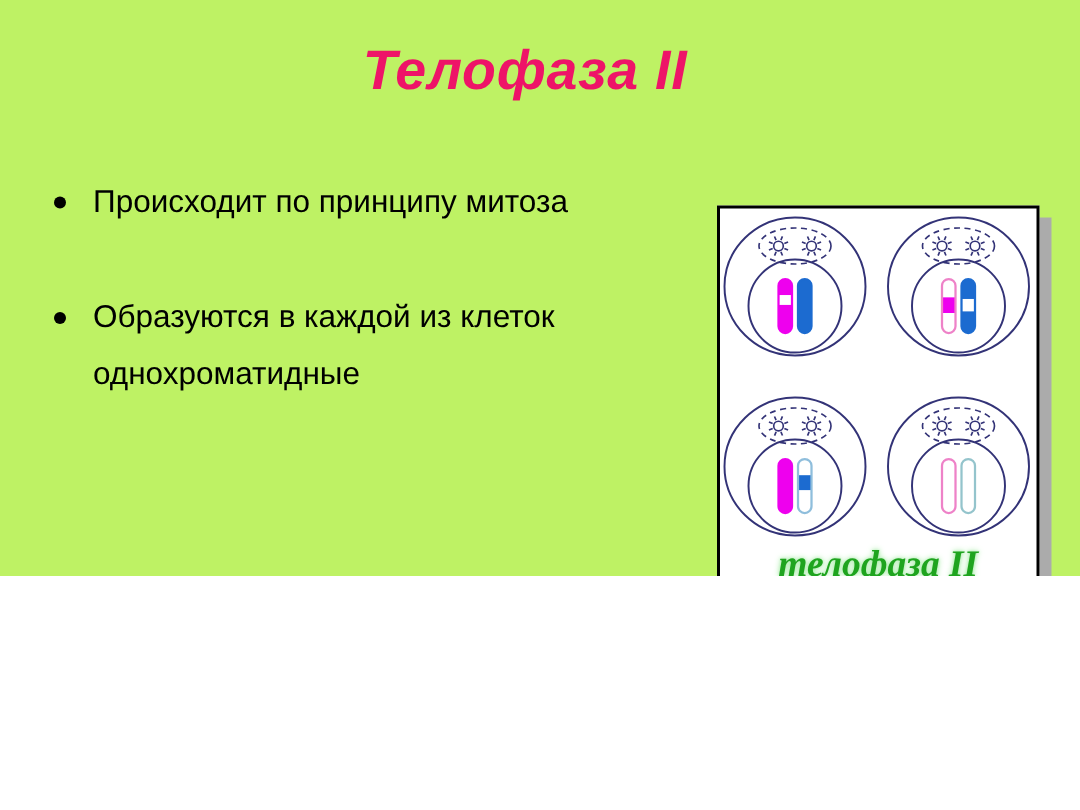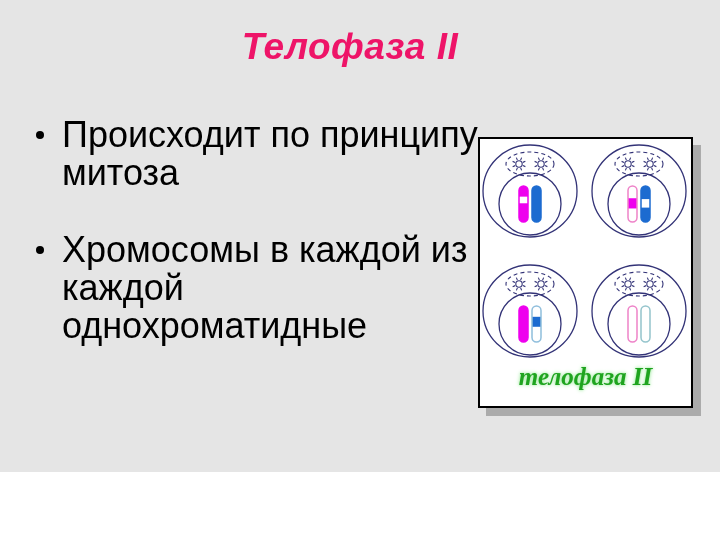--- a/index.html
+++ b/index.html
@@ -1,21 +1,21 @@
 <!DOCTYPE html>
 <html><head>
 <meta charset="utf-8">
 <style>
   html,body{margin:0;padding:0;background:#fff;}
-  .slide{position:relative;width:720px;height:472px;background:#e5e5e5;overflow:hidden;
+  .slide{position:relative;width:720px;height:384px;background:#bef264;overflow:hidden;
          font-family:"Liberation Sans",sans-serif;}
   .title{position:absolute;left:0;top:26px;width:700px;margin:0;text-align:center;
          font-size:37px;font-weight:bold;font-style:italic;letter-spacing:0.5px;}
   .bullets{position:absolute;left:30px;top:116px;width:452px;margin:0;padding:0;list-style:none;}
-  .bullets li{position:relative;padding-left:32px;font-size:36px;line-height:38px;color:#000;}
+  .bullets li{position:relative;padding-left:32px;font-size:21px;line-height:38px;color:#000;}
   .bullets li:nth-child(1){margin-bottom:39px;}
   .bullets li:nth-child(2){margin-bottom:31px;}
   .dot{position:absolute;left:6px;top:15px;width:8px;height:8px;border-radius:50%;background:#000;}
   .panel{position:absolute;left:478px;top:137px;width:211px;height:267px;margin:0;
          background:#fff;border:2px solid #000;box-shadow:8px 8px 0 0 #ababab;}
   .panel svg{display:block;}
   .caption{position:absolute;left:0;top:224px;width:211px;text-align:center;
            font-family:"Liberation Serif",serif;font-weight:bold;font-style:italic;
            font-size:25px;text-shadow:0 0 4px #9ae89a,0 0 2px #bdf0bd;}
 </style>
@@ -26,21 +26,21 @@
 
   <h1 class="title" style="color: rgb(238, 20, 104);">Телофаза II</h1>
 
   <ul class="bullets">
     <li>
       <span class="dot"></span>
       <span>Происходит по принципу митоза</span>
     </li>
     <li>
       <span class="dot"></span>
-      <span>Хромосомы в каждой из каждой однохроматидные</span>
+      <span>Образуются в каждой из клеток однохроматидные</span>
     </li>
   </ul>
 
   <figure class="panel">
     <svg id="cells-svg" width="207" height="224" viewBox="0 0 207 224">
         <g>
           <ellipse cx="50" cy="52" rx="47" ry="46" fill="none" stroke="#333377" stroke-width="1.3"></ellipse>
           <circle cx="50" cy="65" r="31" fill="none" stroke="#333377" stroke-width="1.3"></circle>
           <ellipse cx="50" cy="25" rx="24" ry="12" fill="none" stroke="#333377" stroke-width="1.1" stroke-dasharray="4 3"></ellipse>
           <circle cx="39" cy="25" r="3.2" fill="none" stroke="#333377" stroke-width="1.1"></circle>

